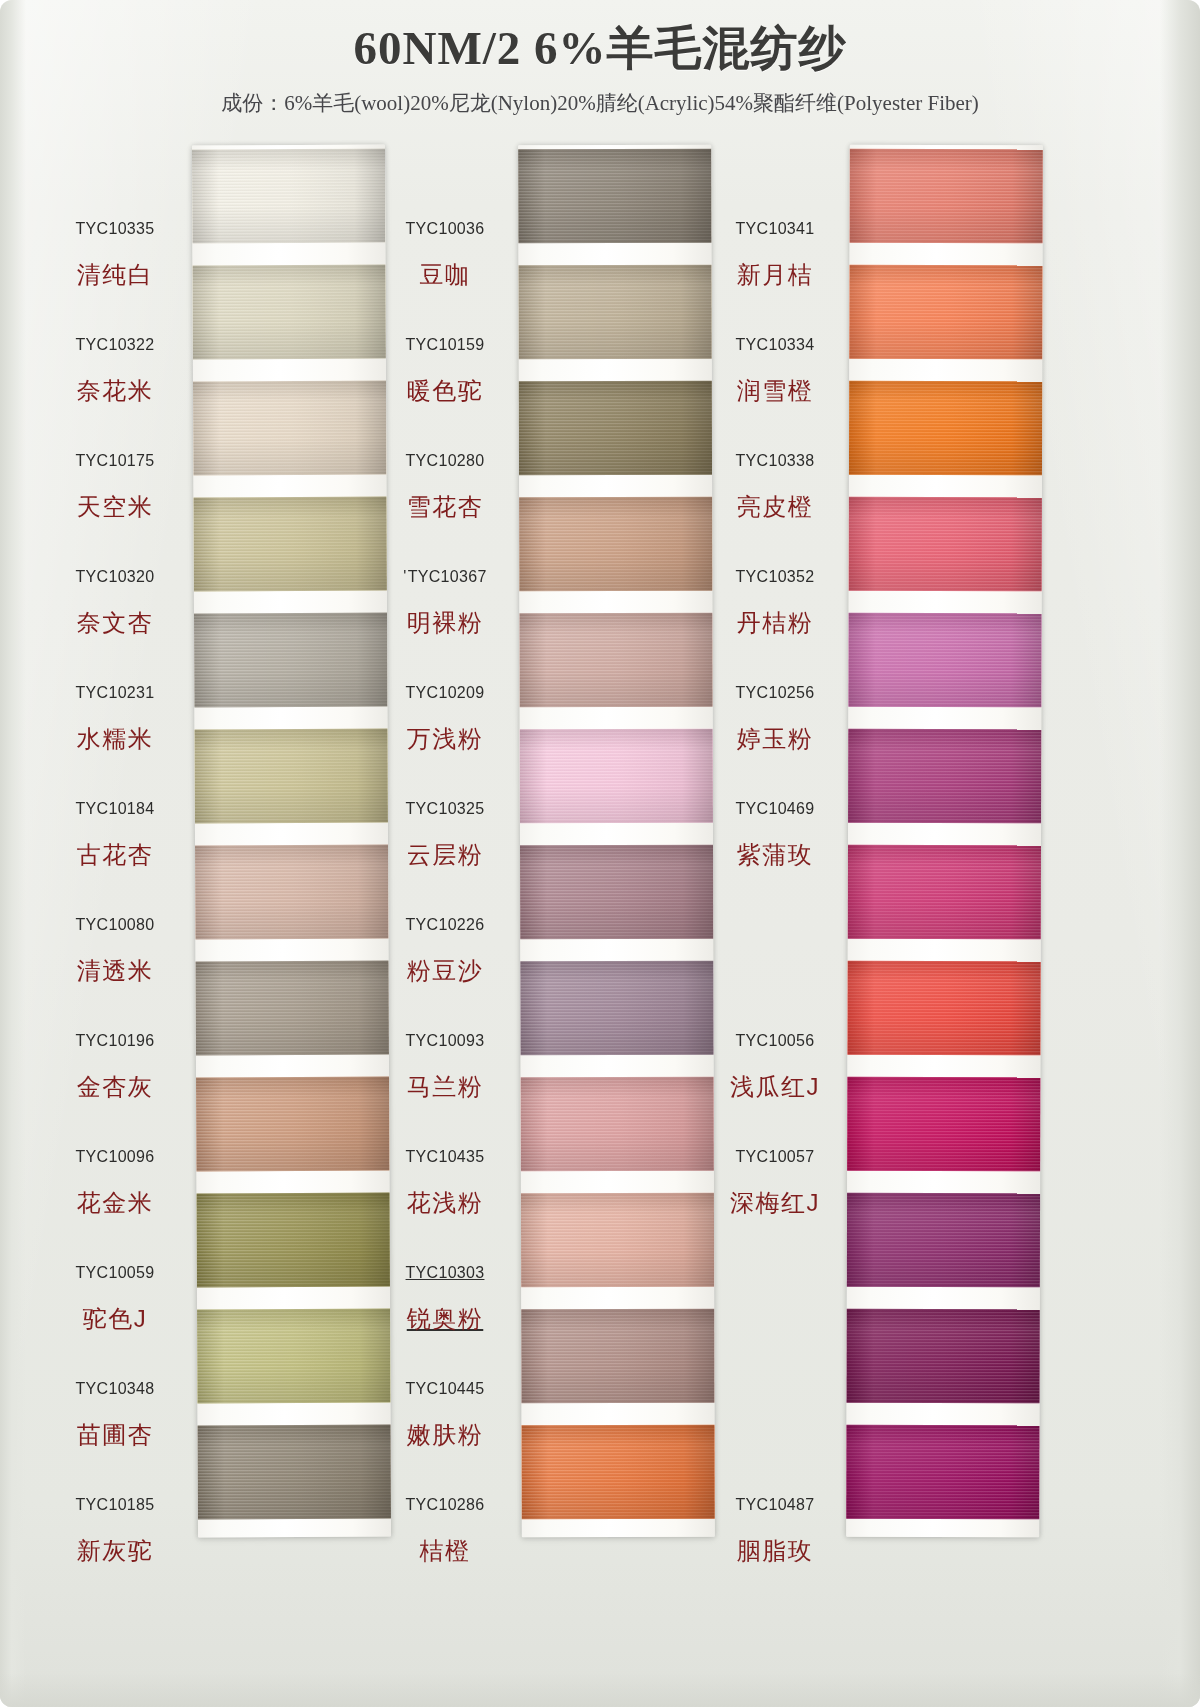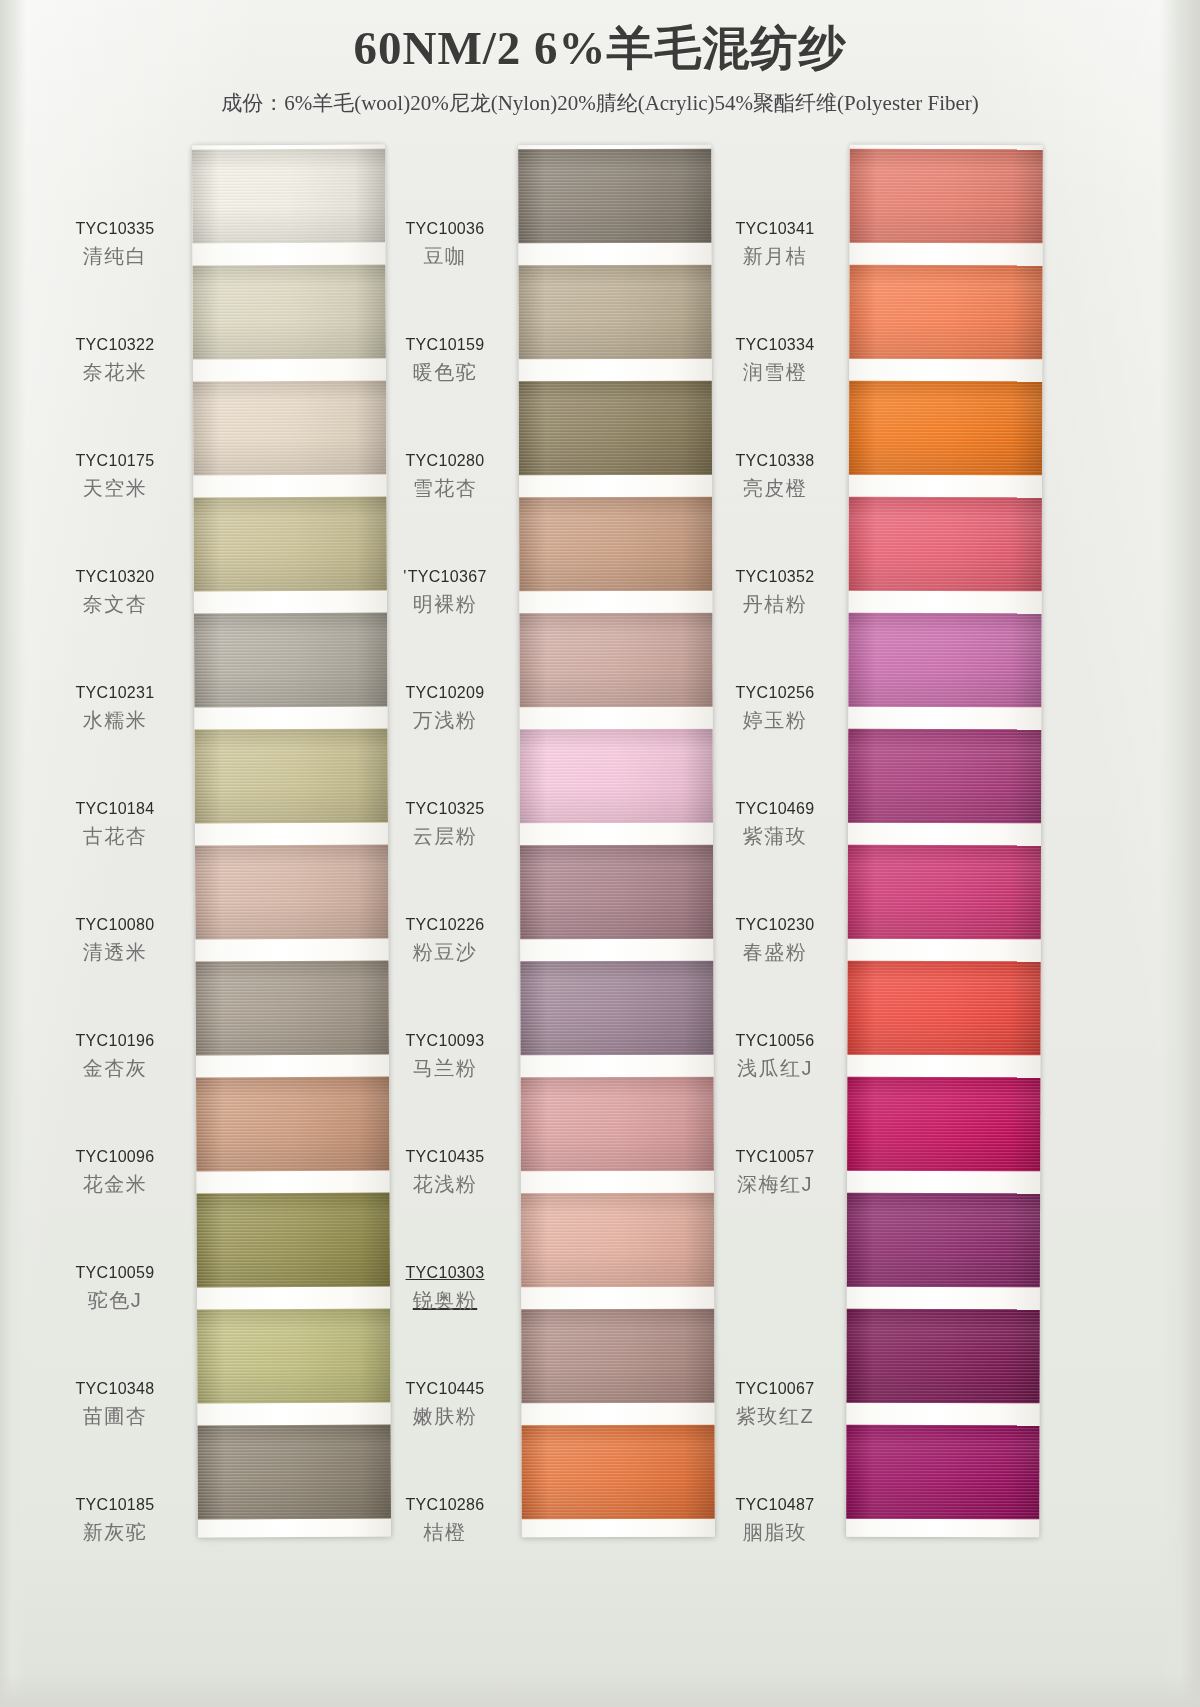--- a/index.html
+++ b/index.html
@@ -11,20 +11,21 @@
   }
   body {
     font-family: "Liberation Sans", sans-serif;
   }
   #card {
     position: relative;
     width: 1200px;
     height: 1707px;
     background: #eceee9;
     overflow: hidden;
+    border-radius: 12px;
   }
   
   #paper-bg {
     position: absolute;
     inset: 0;
     background:
       linear-gradient(100deg, rgba(255,255,255,0.55) 0%, rgba(255,255,255,0.0) 18%),
       linear-gradient(260deg, rgba(255,255,255,0.45) 0%, rgba(255,255,255,0.0) 16%),
       linear-gradient(180deg, #f2f3ef 0%, #ecede8 12%, #eaebe6 55%, #e6e8e2 88%, #dfe1db 100%);
     pointer-events: none;
@@ -156,24 +157,24 @@
   #col-0 .label { left: 0px; }
   #col-1 .label { left: 0px; }
   #col-2 .label { left: 0px; }
   .label .code {
     font-size: 16px;
     letter-spacing: 0.3px;
     white-space: nowrap;
     color: #2c2c2b;
   }
   .label .name {
-    font-size: 20px;
+    font-size: 24px;
     letter-spacing: 1.5px;
-    margin-top: 4px;
-    color: #737373;
+    margin-top: 20px;
+    color: #7f1d1d;
   }
   .label.prefixmark .code::before {
     content: "'";
     margin-right: 1px;
   }
 </style>
 </head>
 <body>
 
 <div id="card">
@@ -501,35 +502,27 @@
           <div class="name">丹桔粉</div>
         </div>
         <div class="label" style="top: 542px;">
           <div class="code">TYC10256</div>
           <div class="name">婷玉粉</div>
         </div>
         <div class="label" style="top: 658px;">
           <div class="code">TYC10469</div>
           <div class="name">紫蒲玫</div>
         </div>
-        <div class="label" style="top: 774px;">
-          <div class="code">TYC10230</div>
-          <div class="name">春盛粉</div>
-        </div>
         <div class="label" style="top: 890px;">
           <div class="code">TYC10056</div>
           <div class="name">浅瓜红J</div>
         </div>
         <div class="label" style="top: 1006px;">
           <div class="code">TYC10057</div>
           <div class="name">深梅红J</div>
         </div>
-        <div class="label" style="top: 1238px;">
-          <div class="code">TYC10067</div>
-          <div class="name">紫玫红Z</div>
-        </div>
         <div class="label" style="top: 1354px;">
           <div class="code">TYC10487</div>
           <div class="name">胭脂玫</div>
         </div>
       </div>
   </div>
 </div>
 
 </body></html>

